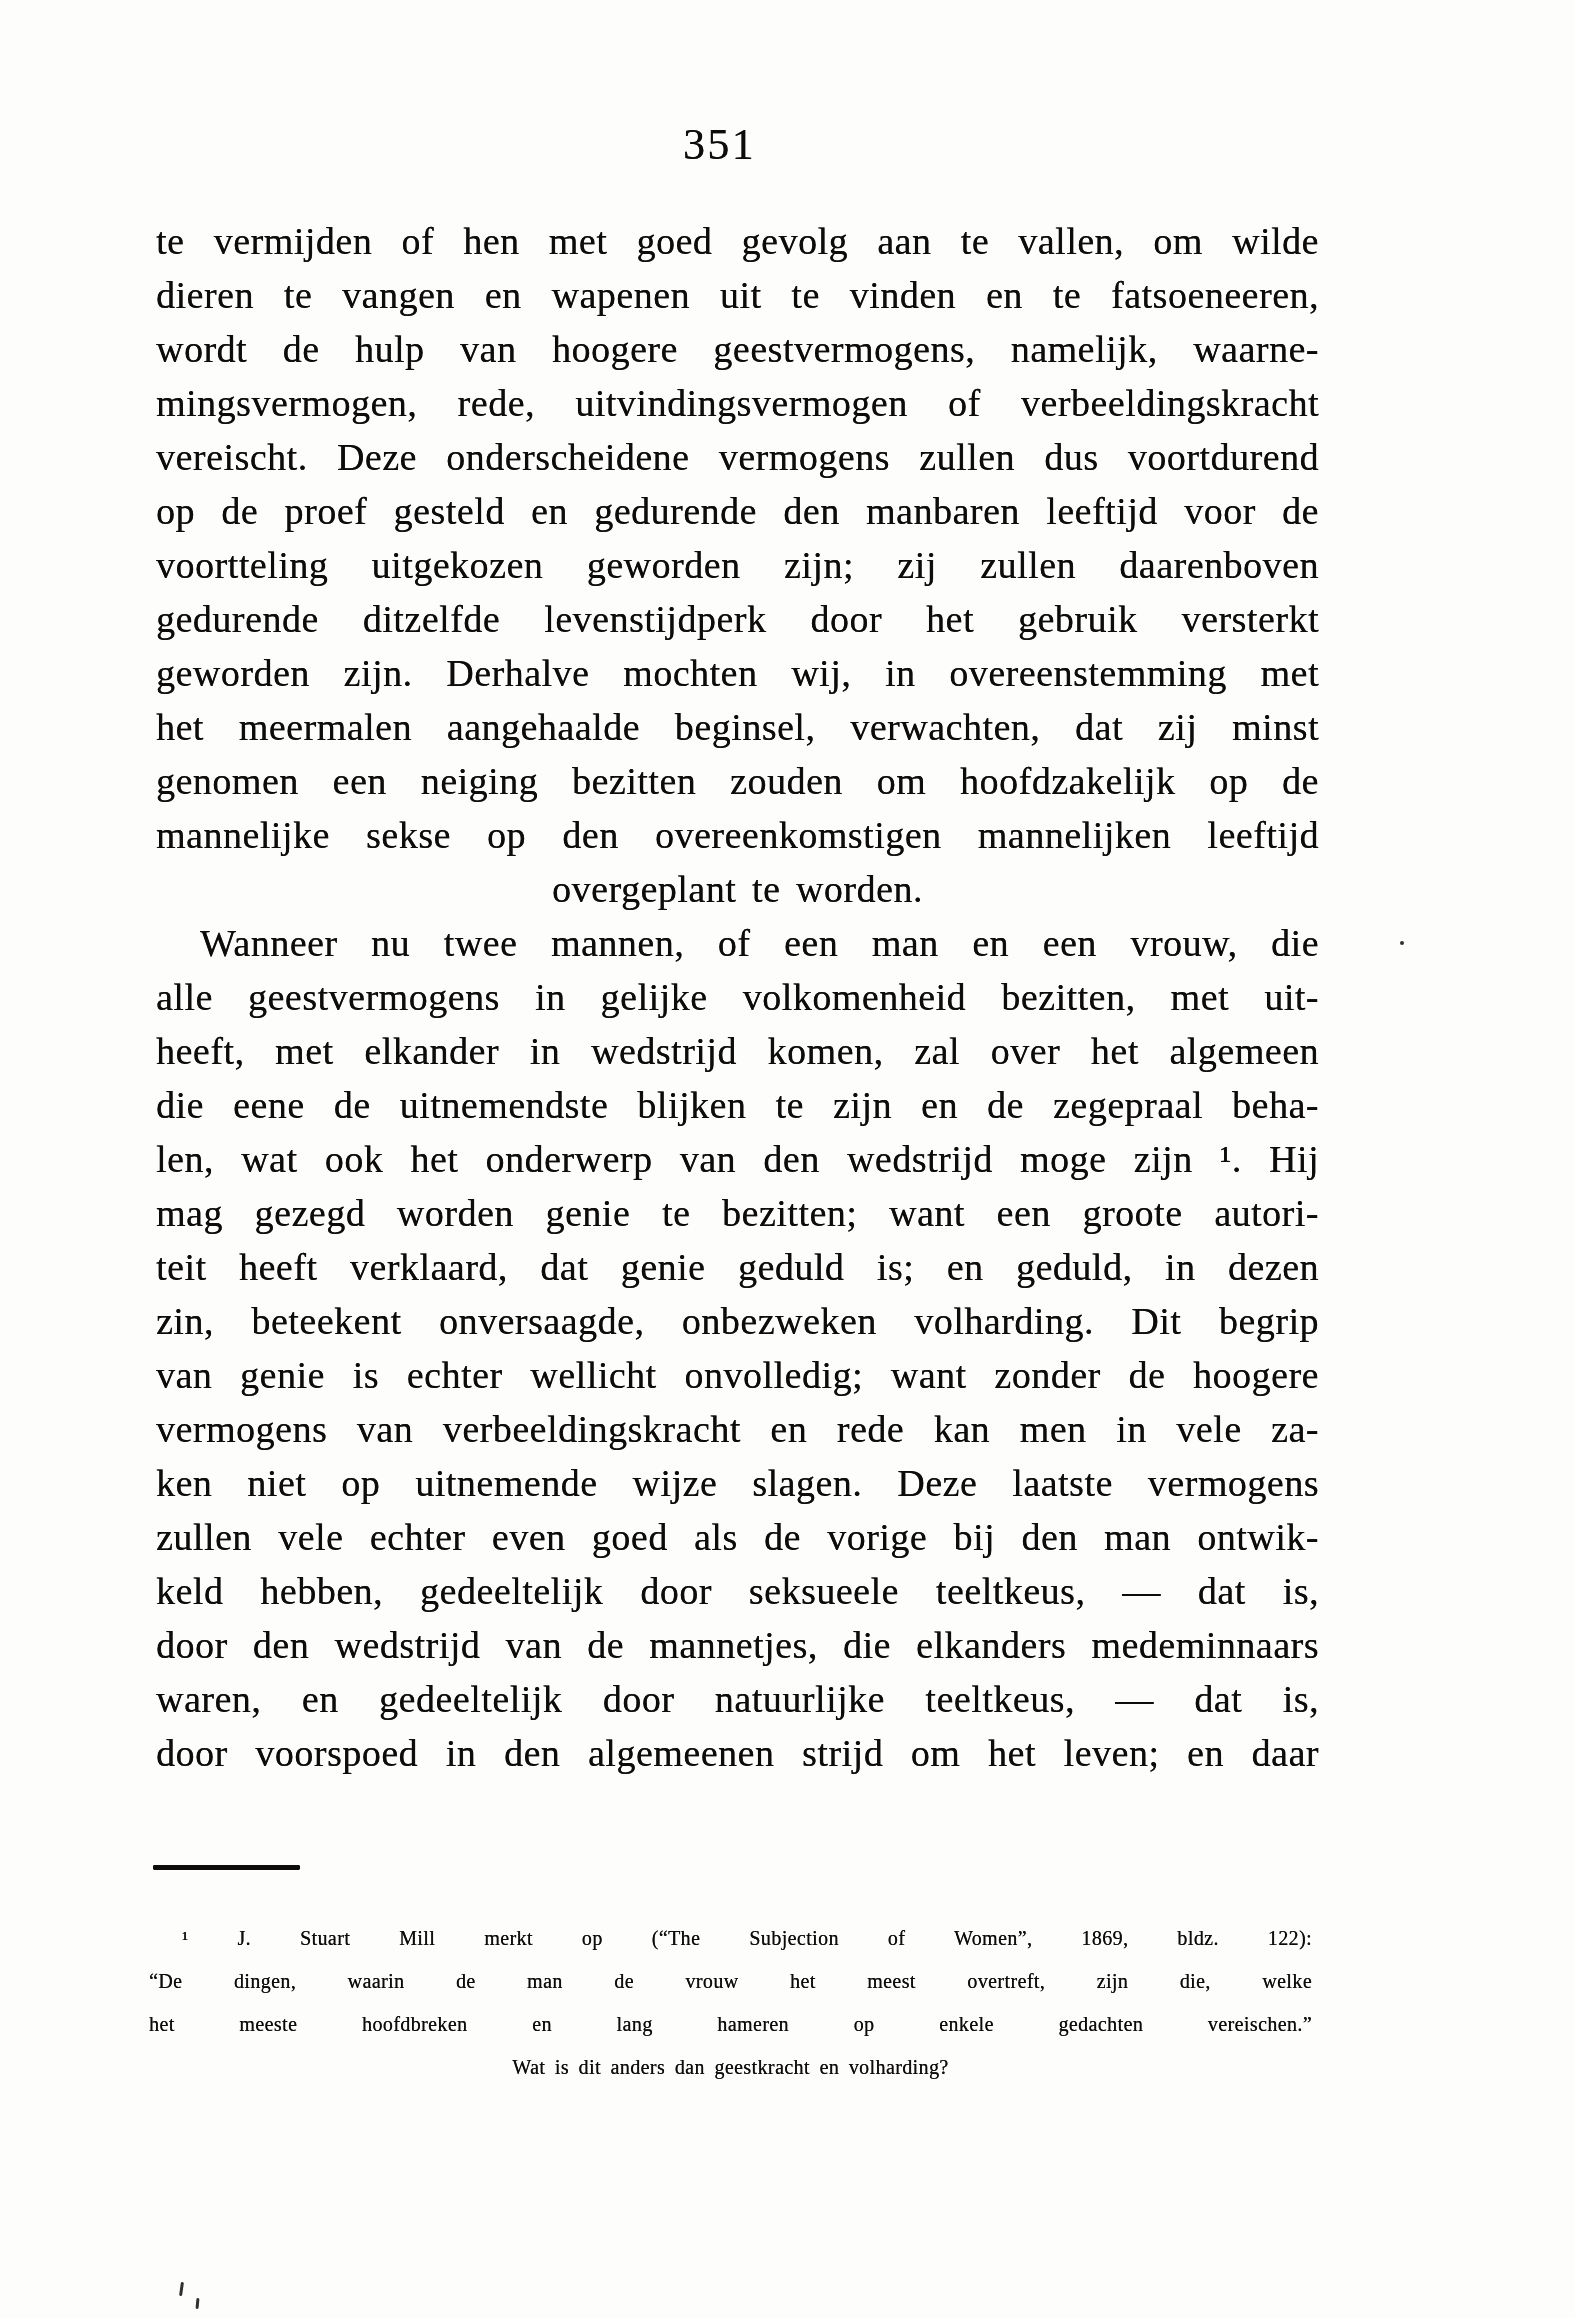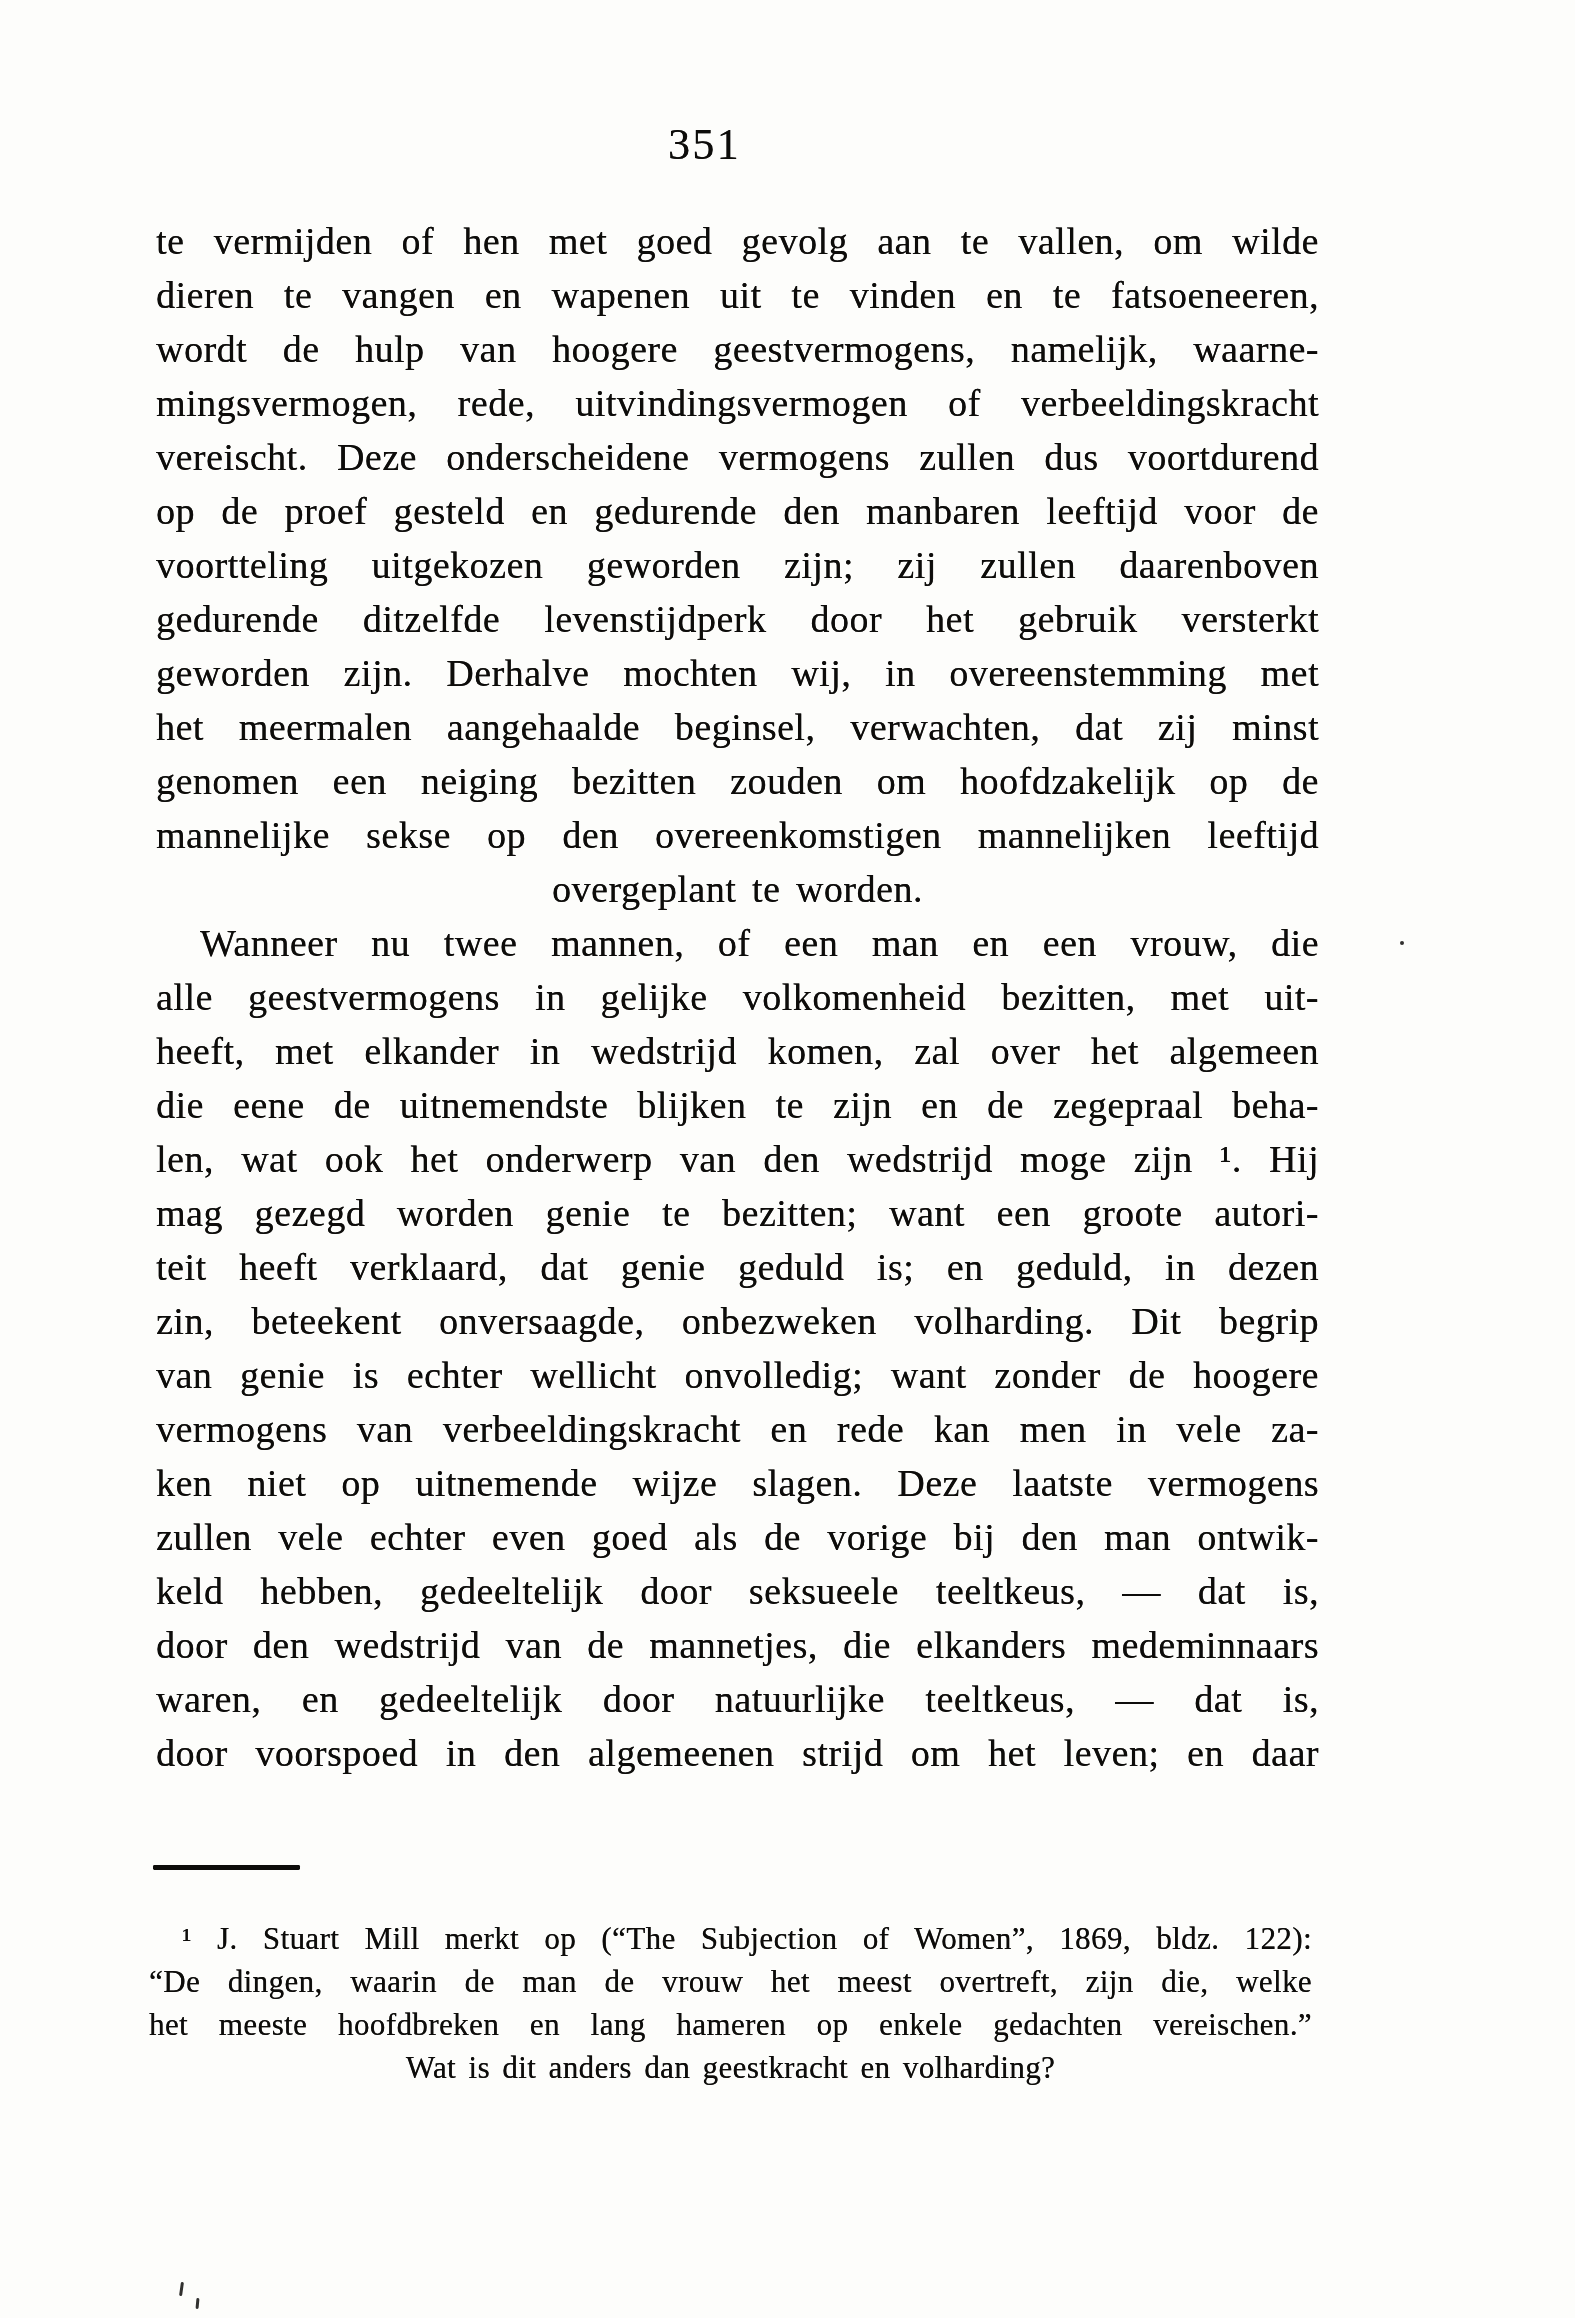--- a/index.html
+++ b/index.html
@@ -14,21 +14,21 @@
     height: 2397px;
     background: var(--paper);
     overflow: hidden;
     font-family: "Liberation Serif", "DejaVu Serif", serif;
     color: var(--ink);
     text-shadow: 0.2px 0.3px 0.4px rgba(13,12,10,0.85);
   }
   .page-number {
     position: absolute;
     top: 119px;
-    left: 134px;
+    left: 149px;
     width: 1141px;
     text-align: center;
     font-size: 44px;
     line-height: 51px;
     letter-spacing: 2.3px;
   }
   .main-text {
     position: absolute;
     left: 156px;
     top: 214px;
@@ -49,21 +49,21 @@
     width: 147px;
     height: 5.1px;
     background: var(--ink);
     border-radius: 1.4px;
   }
   .footnote {
     position: absolute;
     left: 149px;
     top: 1917px;
     width: 1163px;
-    font-size: 31px;
+    font-size: 20px;
     letter-spacing: 0.4px;
     word-spacing: 4.2px;
   }
   .footnote .line {
     height: 43px;
     line-height: 43px;
     overflow: hidden;
   }
   .line { text-align: center; white-space: normal; }
   .j { text-align: justify; text-align-last: justify; }

